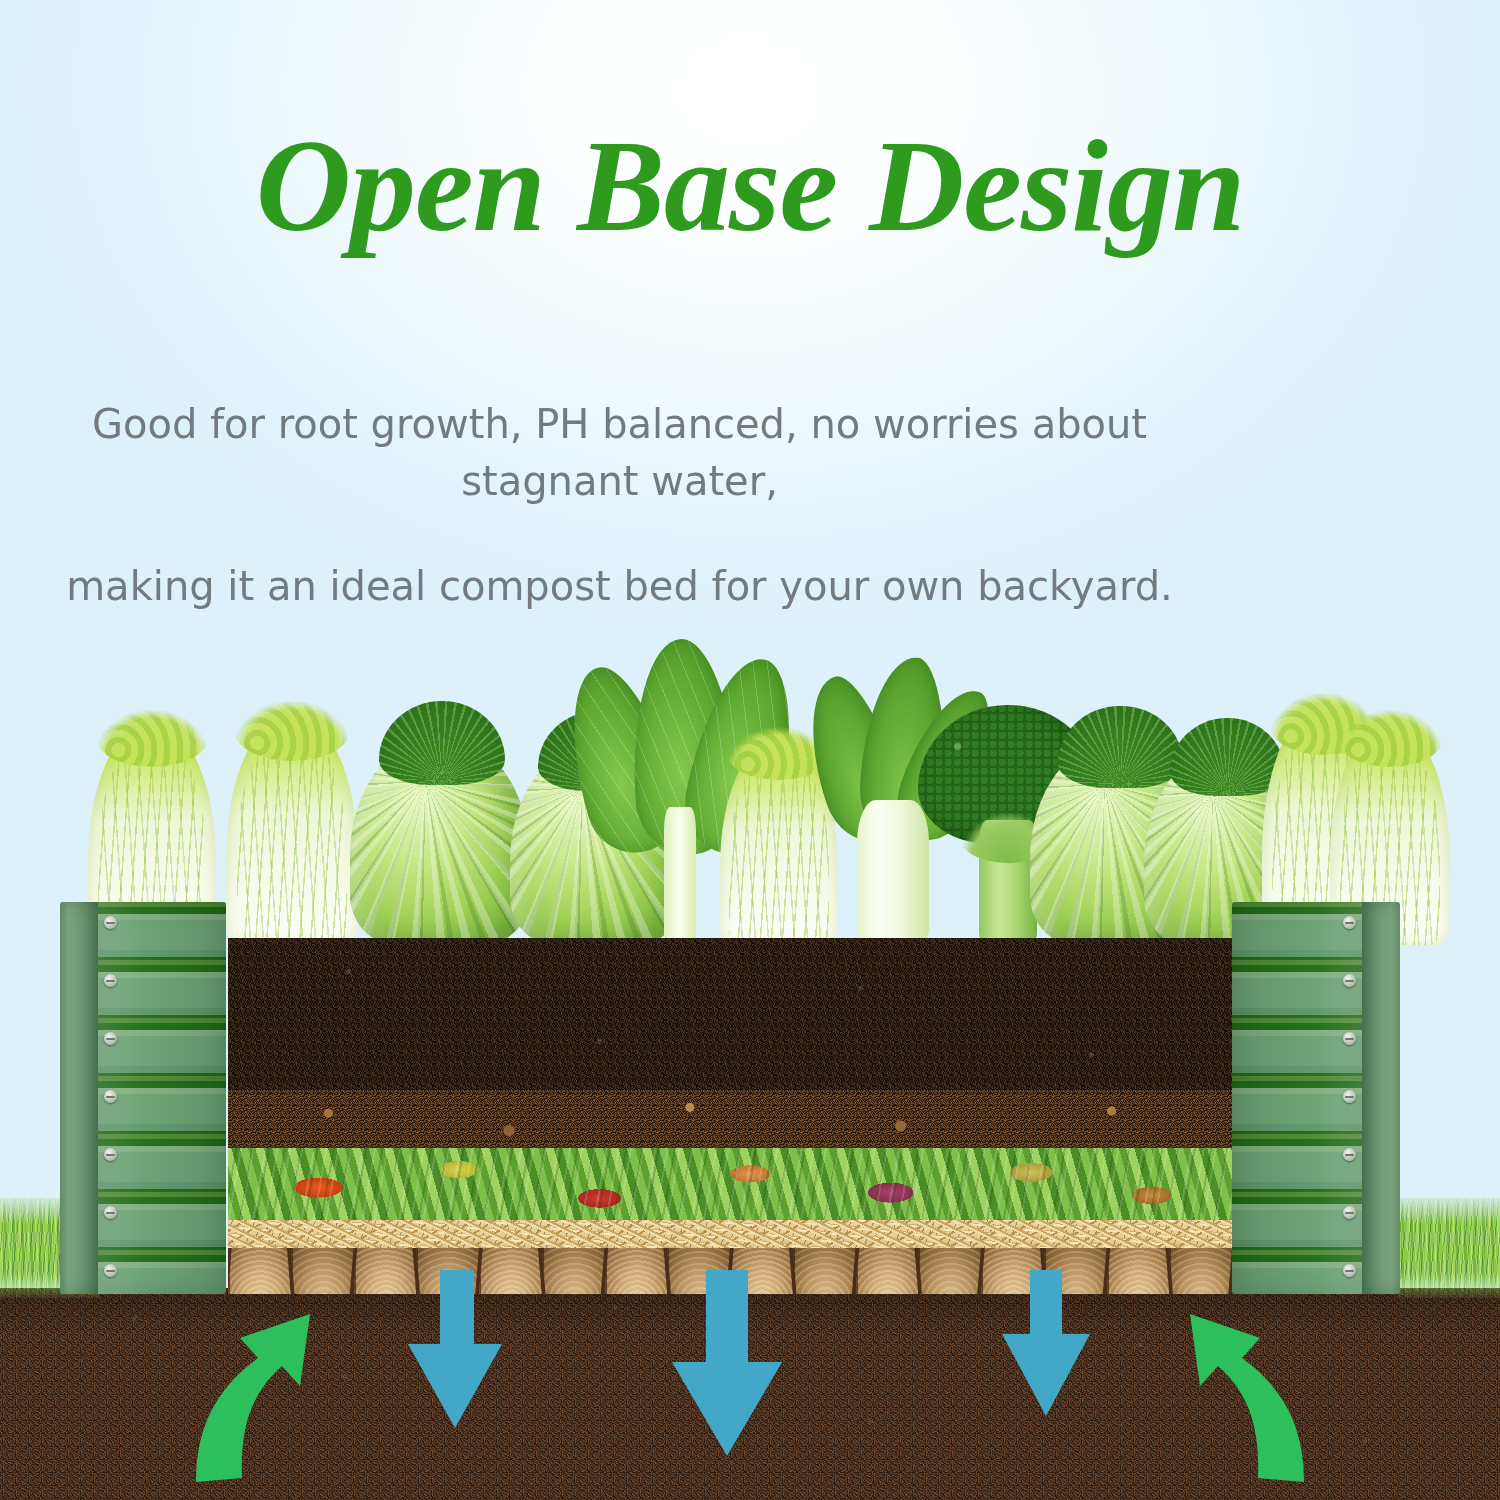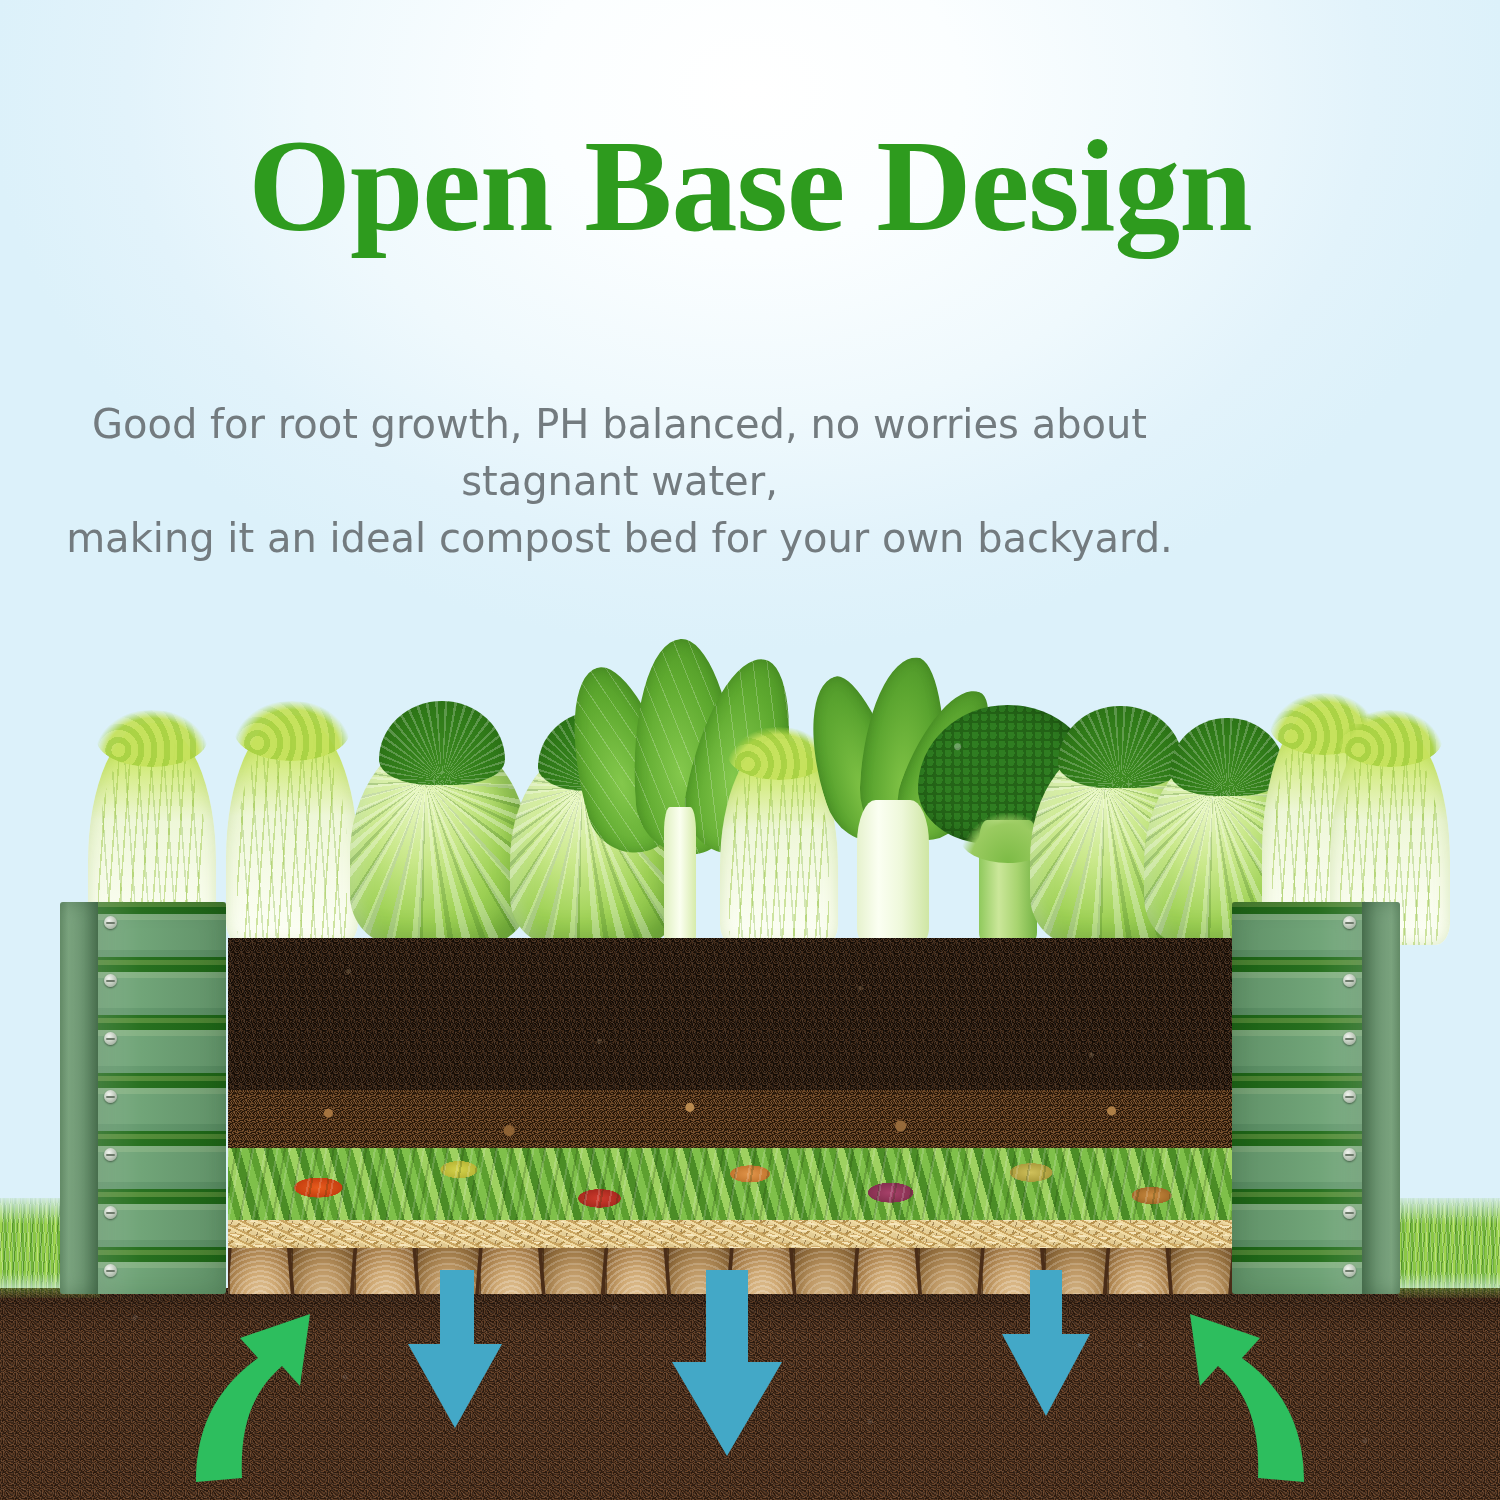--- a/index.html
+++ b/index.html
@@ -23,32 +23,33 @@
   .headline {
     position:absolute; top:120px; left:0; width:1500px;
     text-align:center;
     font-family:"Liberation Serif", "DejaVu Serif", serif;
     font-weight:700;
     font-size:132px;
     line-height:1.0;
     letter-spacing:-1px;
     color:#2e9b1e;
     white-space:nowrap;
+    font-style:italic;
   }
 
   .subhead {
     position:absolute; top:396px; left:0; width:1239px;
     text-align:center;
     font-family:"DejaVu Sans", sans-serif;
     font-size:40px;
     line-height:1.42;
     color:#737b7f;
     padding:0 60px;
   }
-  .subhead .l2 { display:block; }
+  .subhead .l2 { display:block;margin-top:48px; }
 
   
   .ground {
     position:absolute; left:0; top:1288px; width:1500px; height:212px;
     background:
       radial-gradient(circle at 9% 14%, rgba(255,255,255,.11) 0 2px, transparent 3px),
       radial-gradient(circle at 23% 42%, rgba(255,255,255,.10) 0 2px, transparent 3px),
       radial-gradient(circle at 41% 9%,  rgba(255,255,255,.09) 0 2px, transparent 3px),
       radial-gradient(circle at 58% 63%, rgba(255,255,255,.10) 0 2px, transparent 3px),
       radial-gradient(circle at 76% 27%, rgba(255,255,255,.09) 0 2px, transparent 3px),

